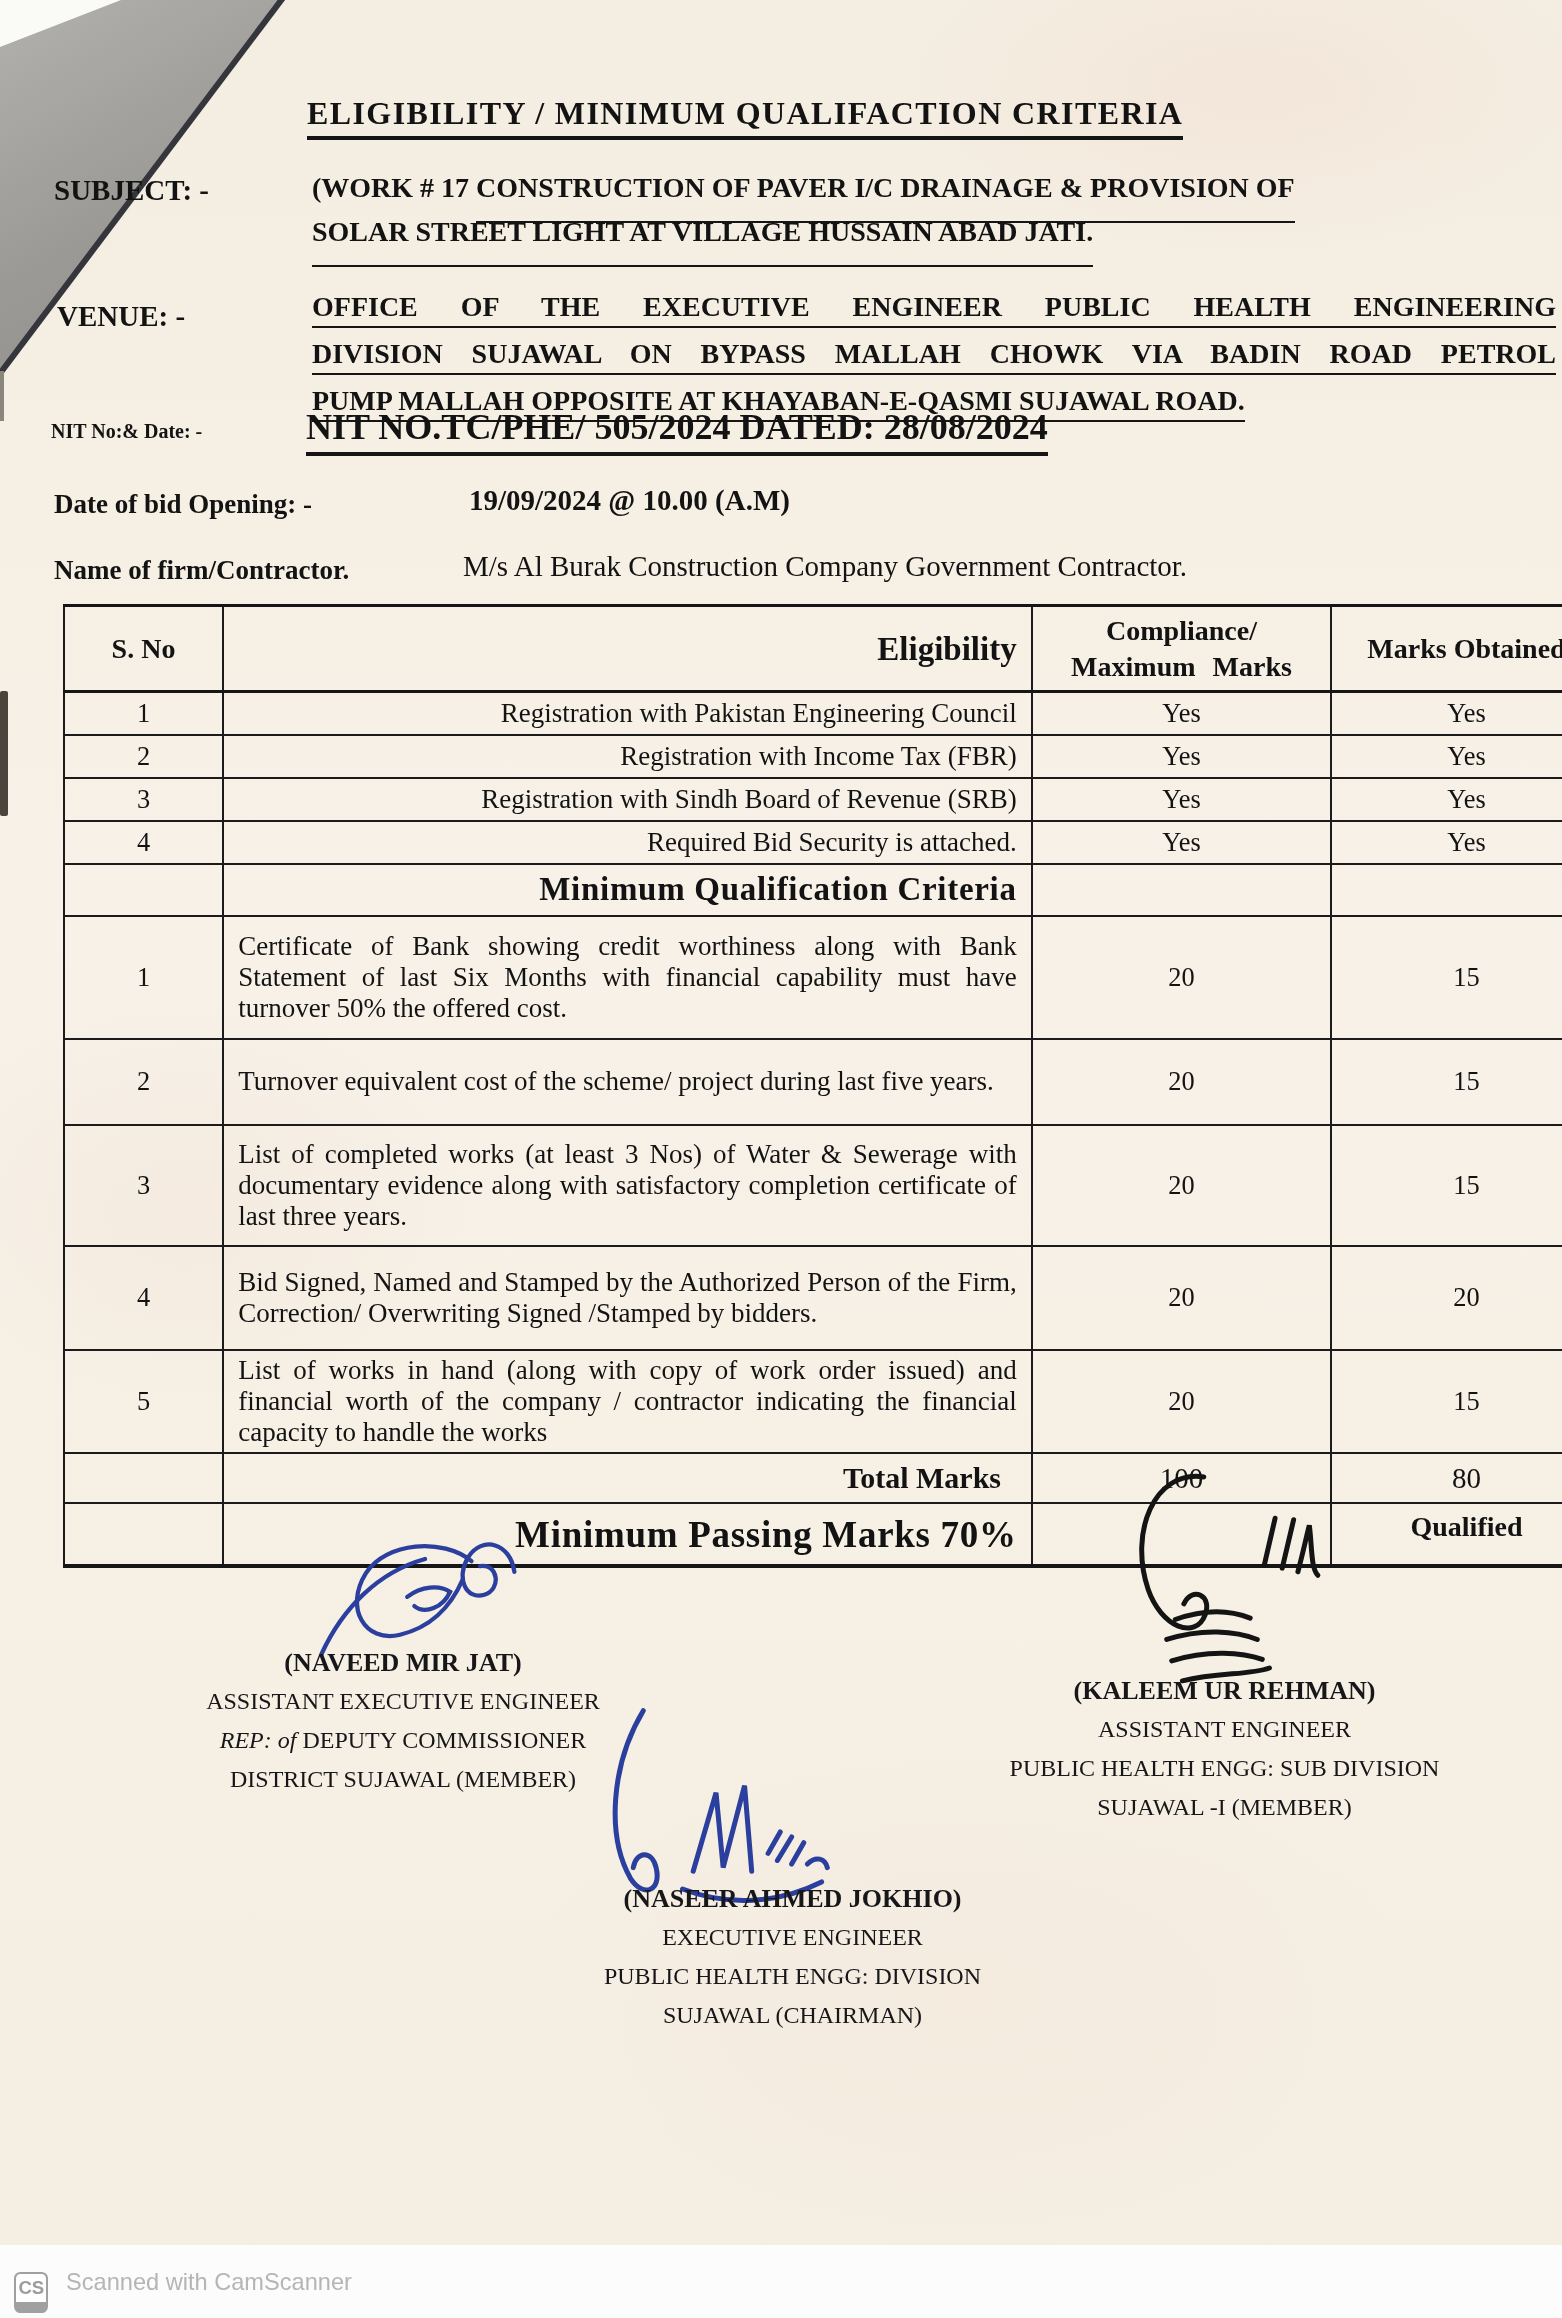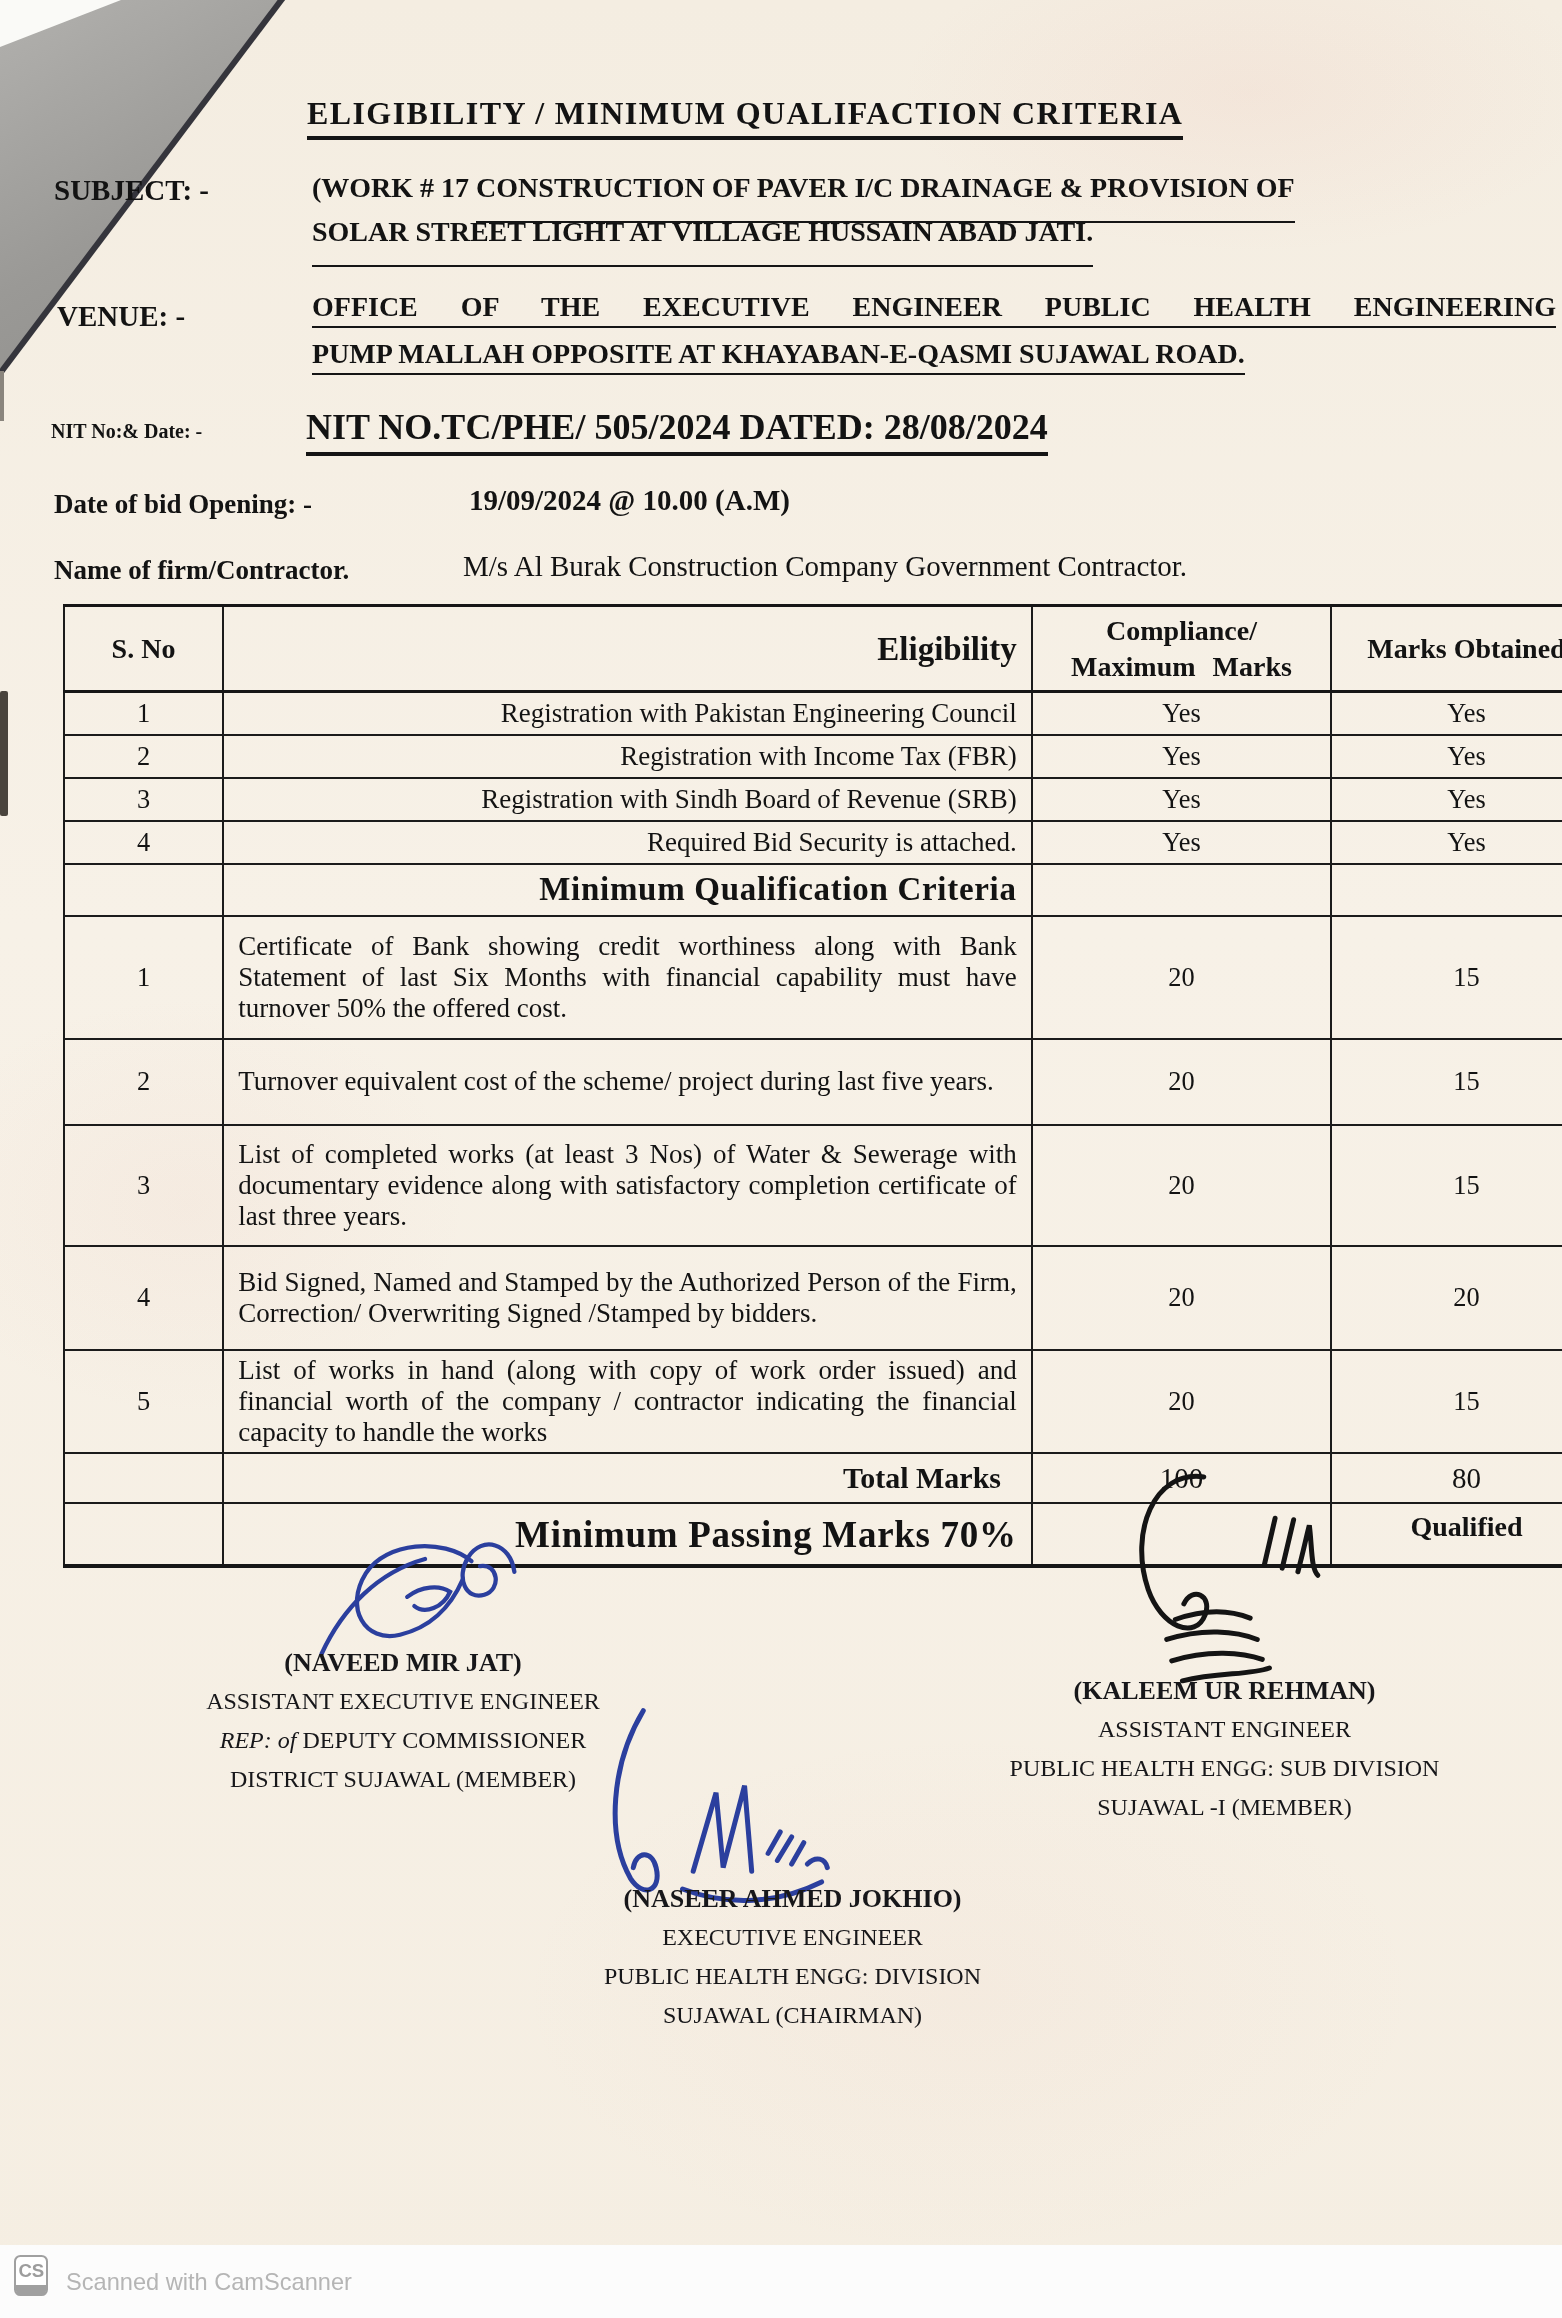--- a/index.html
+++ b/index.html
@@ -59,21 +59,21 @@
   table.criteria td.qualified{font-weight:bold;font-size:28px;vertical-align:top;padding-top:7.1px;}
   table.criteria .lastrow td{border-bottom:4.3px solid #161616;}
 
   .sig-block{position:absolute;text-align:center;line-height:39px;font-size:24px;color:#17171a;}
   .sig-name{font-weight:bold;font-size:26px;}
   .sig-svg{position:absolute;pointer-events:none;}
   .ital{font-style:italic;}
 
   .footer{position:absolute;left:0;bottom:0;width:100%;height:74px;background:#fcfcfc;
     font-family:"Liberation Sans", sans-serif;}
-  .cs-logo{position:absolute;left:14.3px;top:10px;width:34px;height:41px;border:2.9px solid #a0a0a0;
+  .cs-logo{position:absolute;left:14.3px;top:27px;width:34px;height:41px;border:2.9px solid #a0a0a0;
     border-radius:6.4px;background:#ffffff;box-sizing:border-box;}
   .cs-logo .cs-txt{position:absolute;top:2.9px;left:0;width:100%;text-align:center;color:#9d9d9d;
     font-weight:bold;font-size:18.6px;}
   .cs-logo .cs-tab{position:absolute;left:-0.7px;bottom:-0.7px;width:30px;height:9.3px;background:#a0a0a0;
     border-radius:0 0 4.3px 4.3px;}
   .scan-text{position:absolute;left:66px;top:24px;font-size:23.6px;color:#b5b5b5;}
 </style>
 </head>
 <body>
 
@@ -88,20 +88,21 @@
 
 <div class="abs subject-label lbl">SUBJECT: -</div>
 <div class="abs subject-value">
   <span>(WORK # 17 </span><span class="u-med">CONSTRUCTION OF PAVER I/C DRAINAGE &amp; PROVISION OF</span><br>
   <span class="u-med">SOLAR STREET LIGHT AT VILLAGE HUSSAIN ABAD JATI.</span>
 </div>
 
 <div class="abs venue-label lbl">VENUE: -</div>
 <div class="abs venue-value">
   <span class="venue-line">OFFICE OF THE EXECUTIVE ENGINEER PUBLIC HEALTH ENGINEERING</span>
+  <span class="venue-line">DIVISION SUJAWAL ON BYPASS MALLAH CHOWK VIA BADIN ROAD PETROL</span>
   <span class="venue-line short u-med">PUMP MALLAH OPPOSITE AT KHAYABAN-E-QASMI SUJAWAL ROAD.</span>
 </div>
 
 <div class="abs nit-label lbl">NIT No:&amp; Date: -</div>
 <div class="abs nit-value u-thick">NIT NO.TC/PHE/ 505/2024 DATED: 28/08/2024</div>
 
 <div class="abs bid-label lbl">Date of bid Opening: -</div>
 <div class="abs bid-value">19/09/2024 @ 10.00 (A.M)</div>
 
 <div class="abs firm-label lbl">Name of firm/Contractor.</div>

